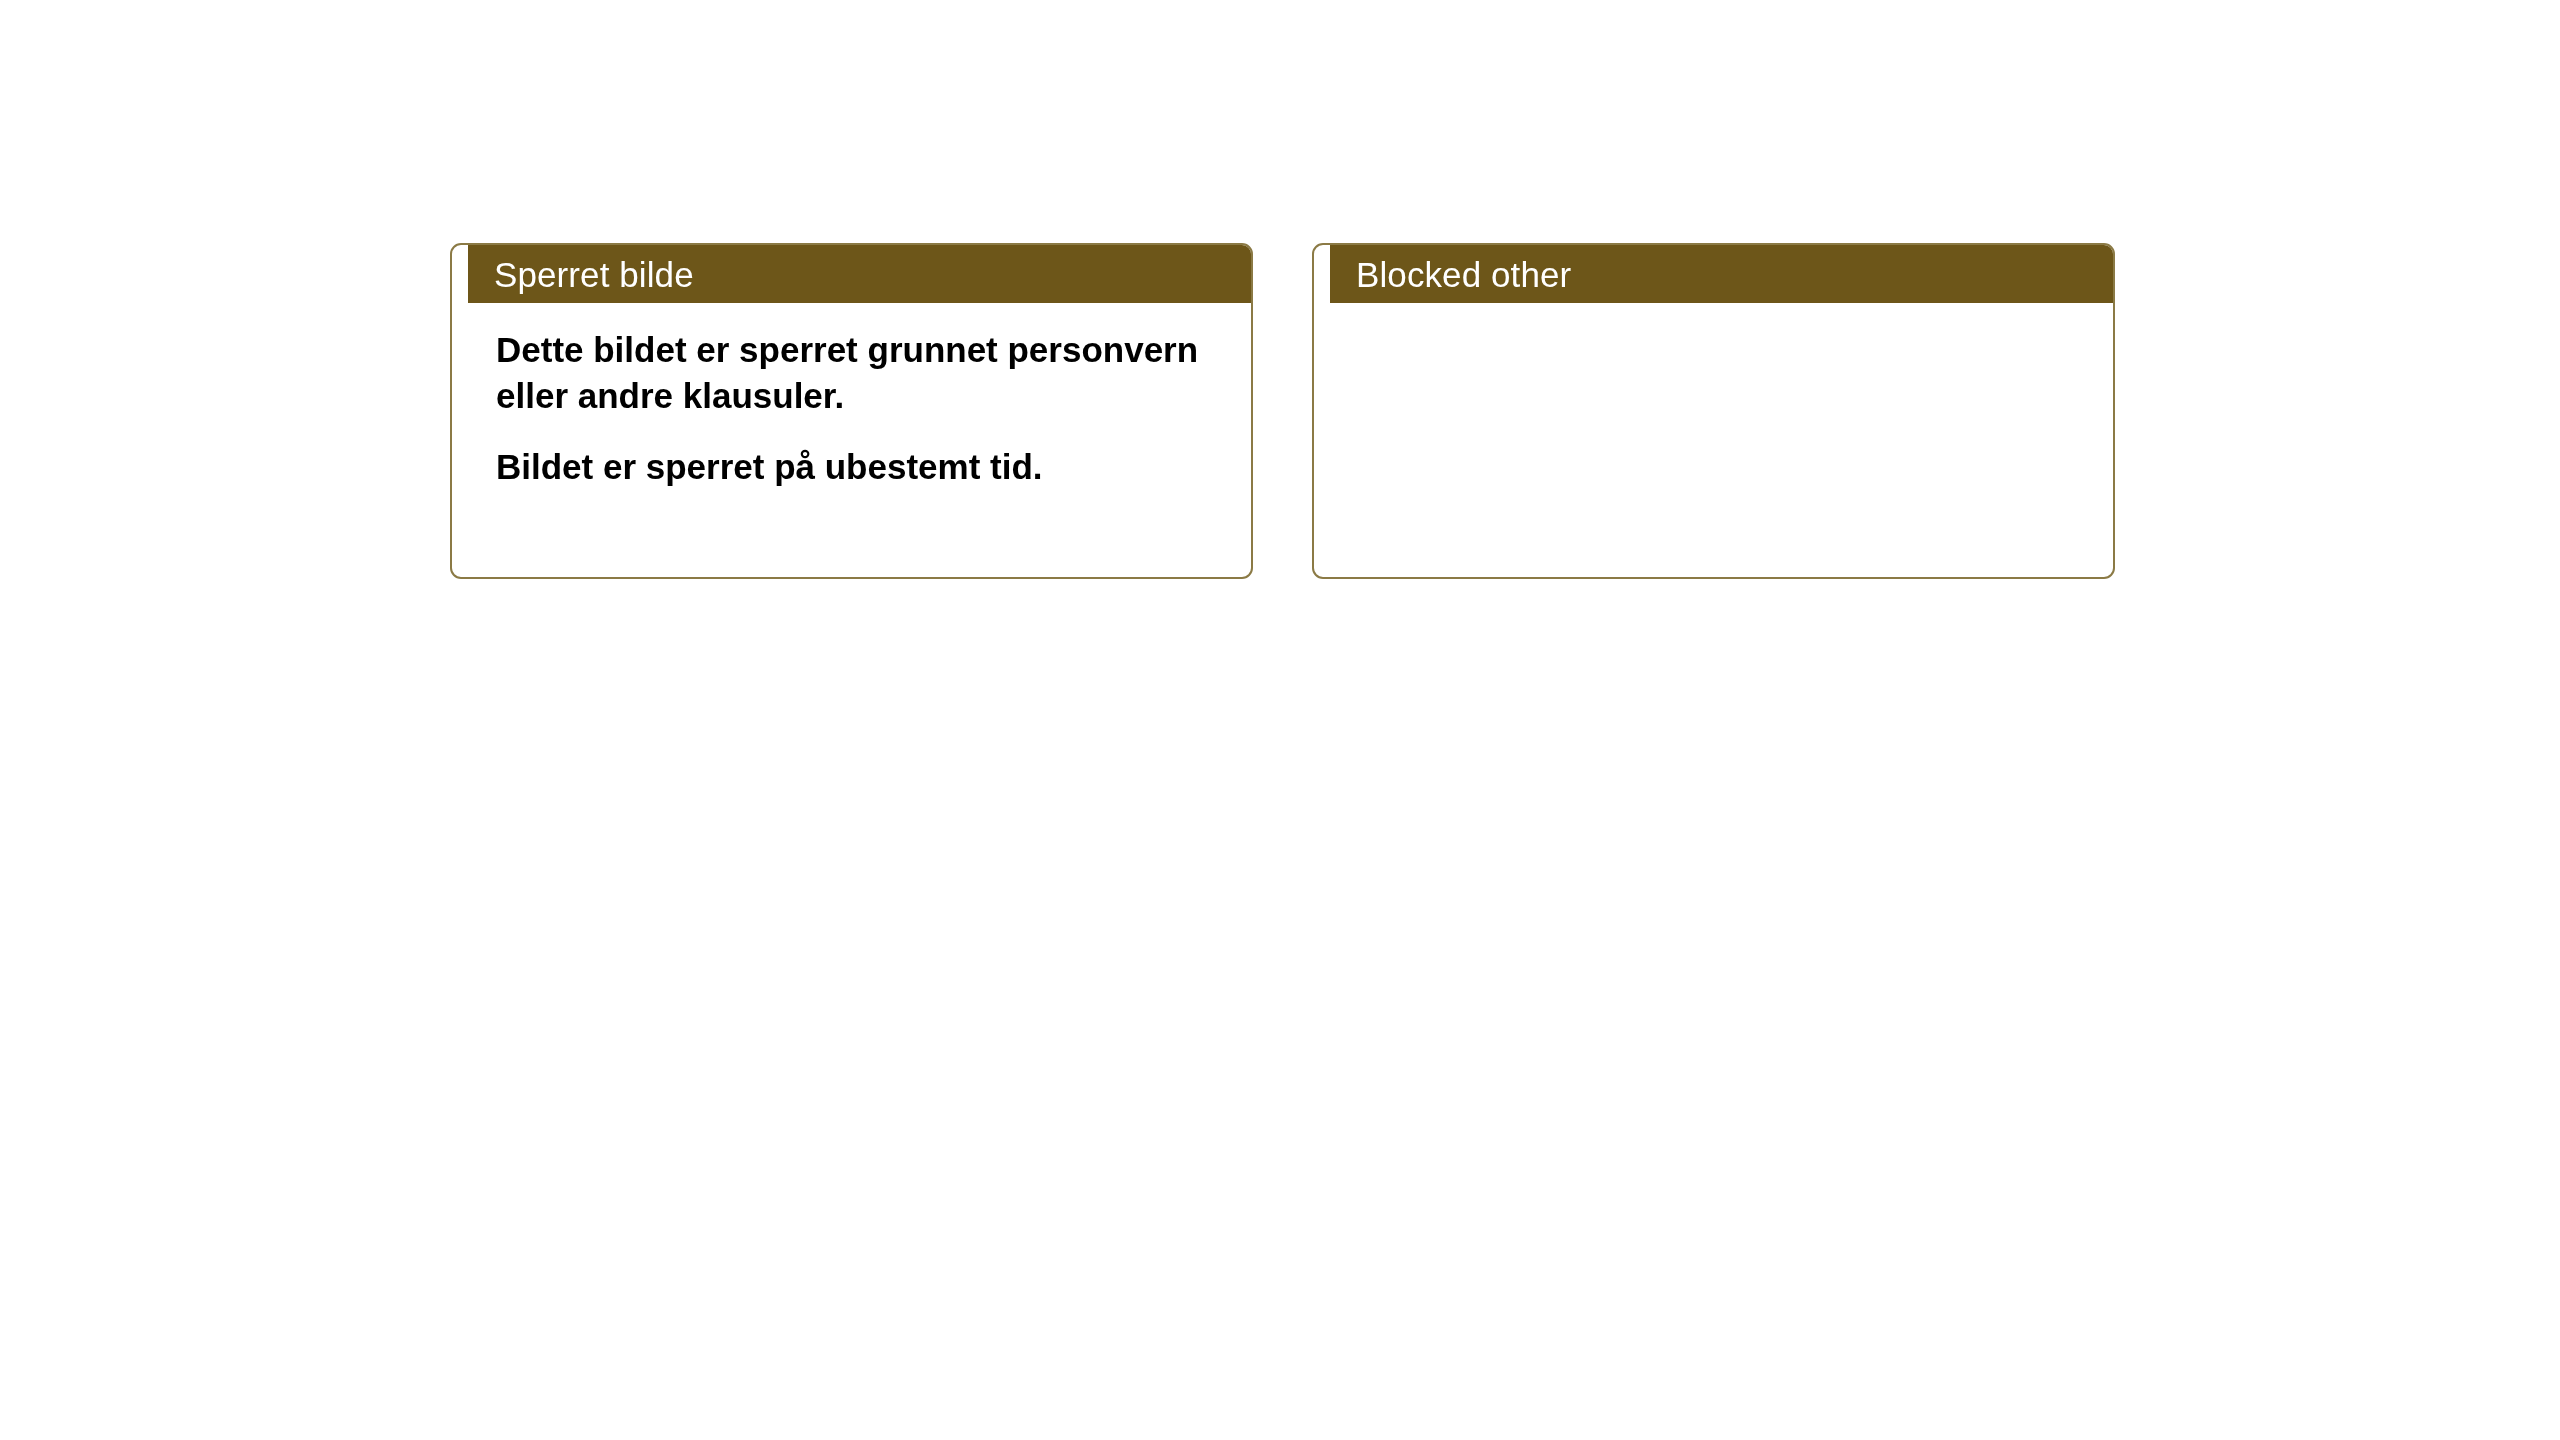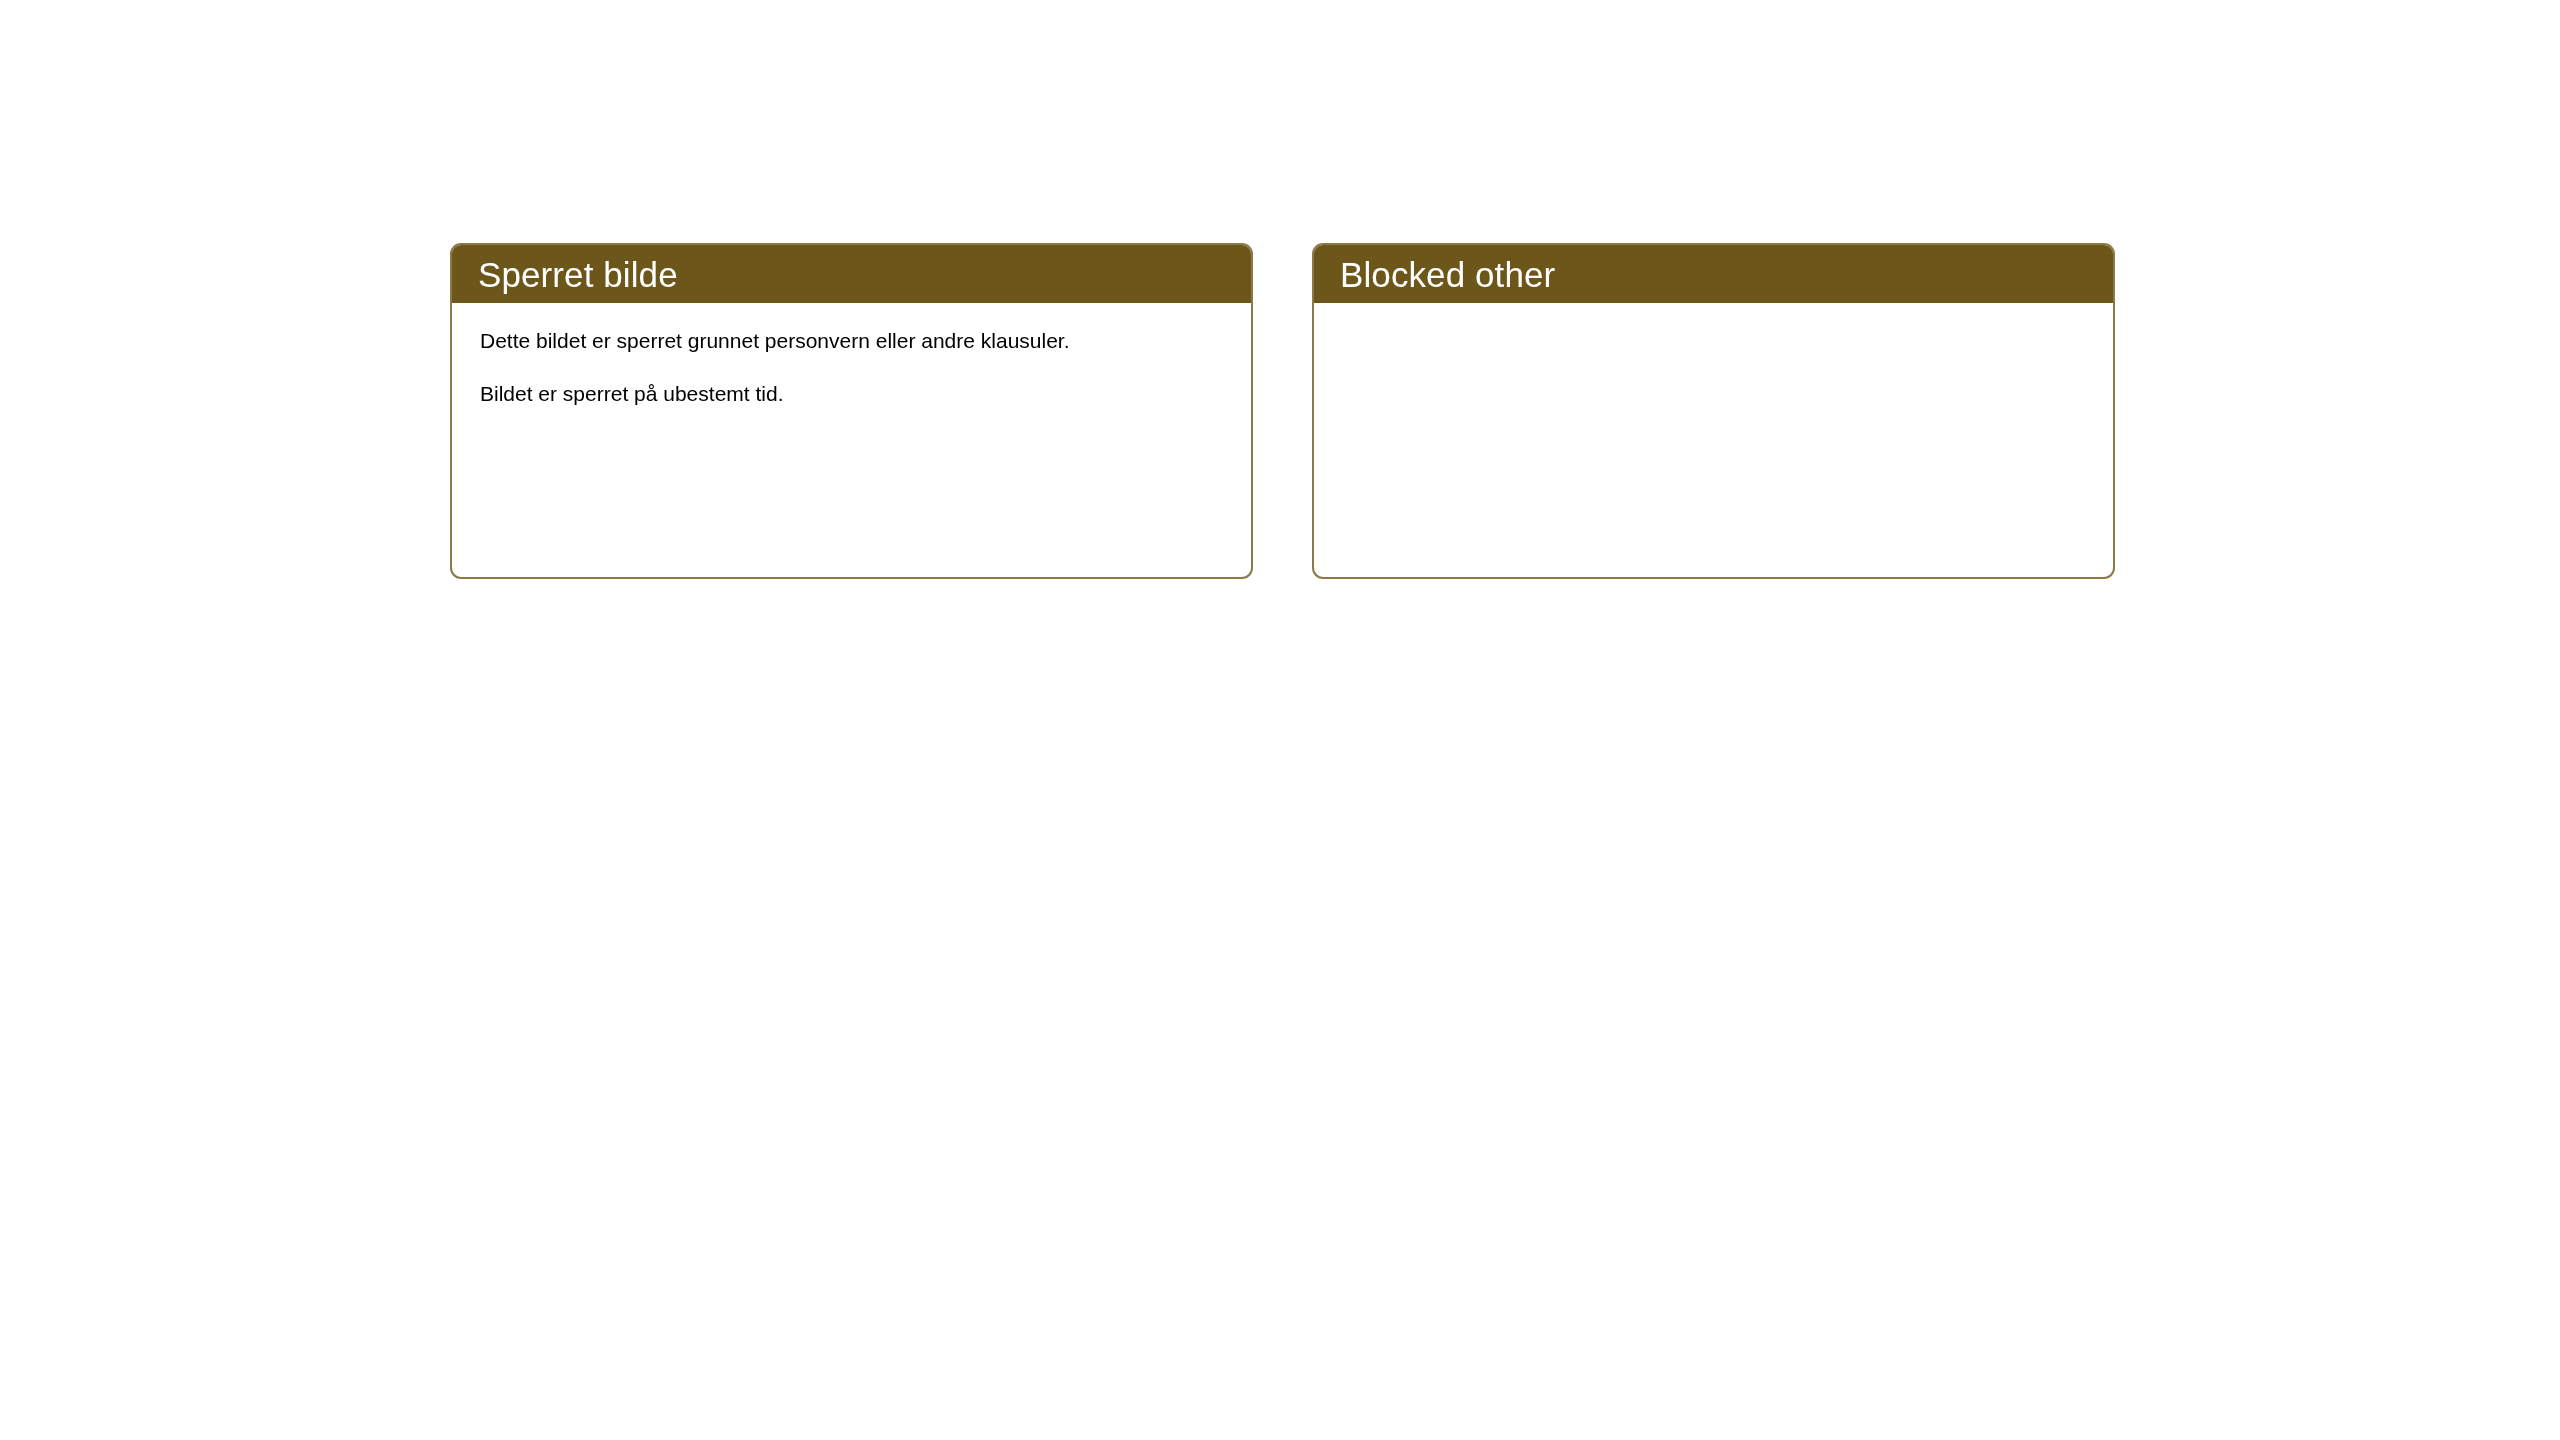--- a/index.html
+++ b/index.html
@@ -23,20 +23,21 @@
     height: 1440px;
   }
 
   .notice-card {
     position: absolute;
     box-sizing: border-box;
     background: #ffffff;
     border: 2px solid #8b7a45;
     border-radius: 11px;
     overflow: hidden;
+    padding-left: 16px;
   }
 
   .notice-card.card-left {
     left: 450px;
     top: 243px;
     width: 803px;
     height: 336px;
   }
 
   .notice-card.card-right {
@@ -65,22 +66,22 @@
   }
 
   .card-body {
     box-sizing: border-box;
     padding: 24px 28px 0 28px;
     background: #ffffff;
   }
 
   .card-paragraph {
     color: #000000;
-    font-size: 21px;
-    font-weight: 400;
+    font-size: 35px;
+    font-weight: 700;
     line-height: 1.30;
     margin: 0;
     max-width: 720px;
   }
 
   .card-paragraph + .card-paragraph {
     margin-top: 26px;
   }
 </style>
 </head>

